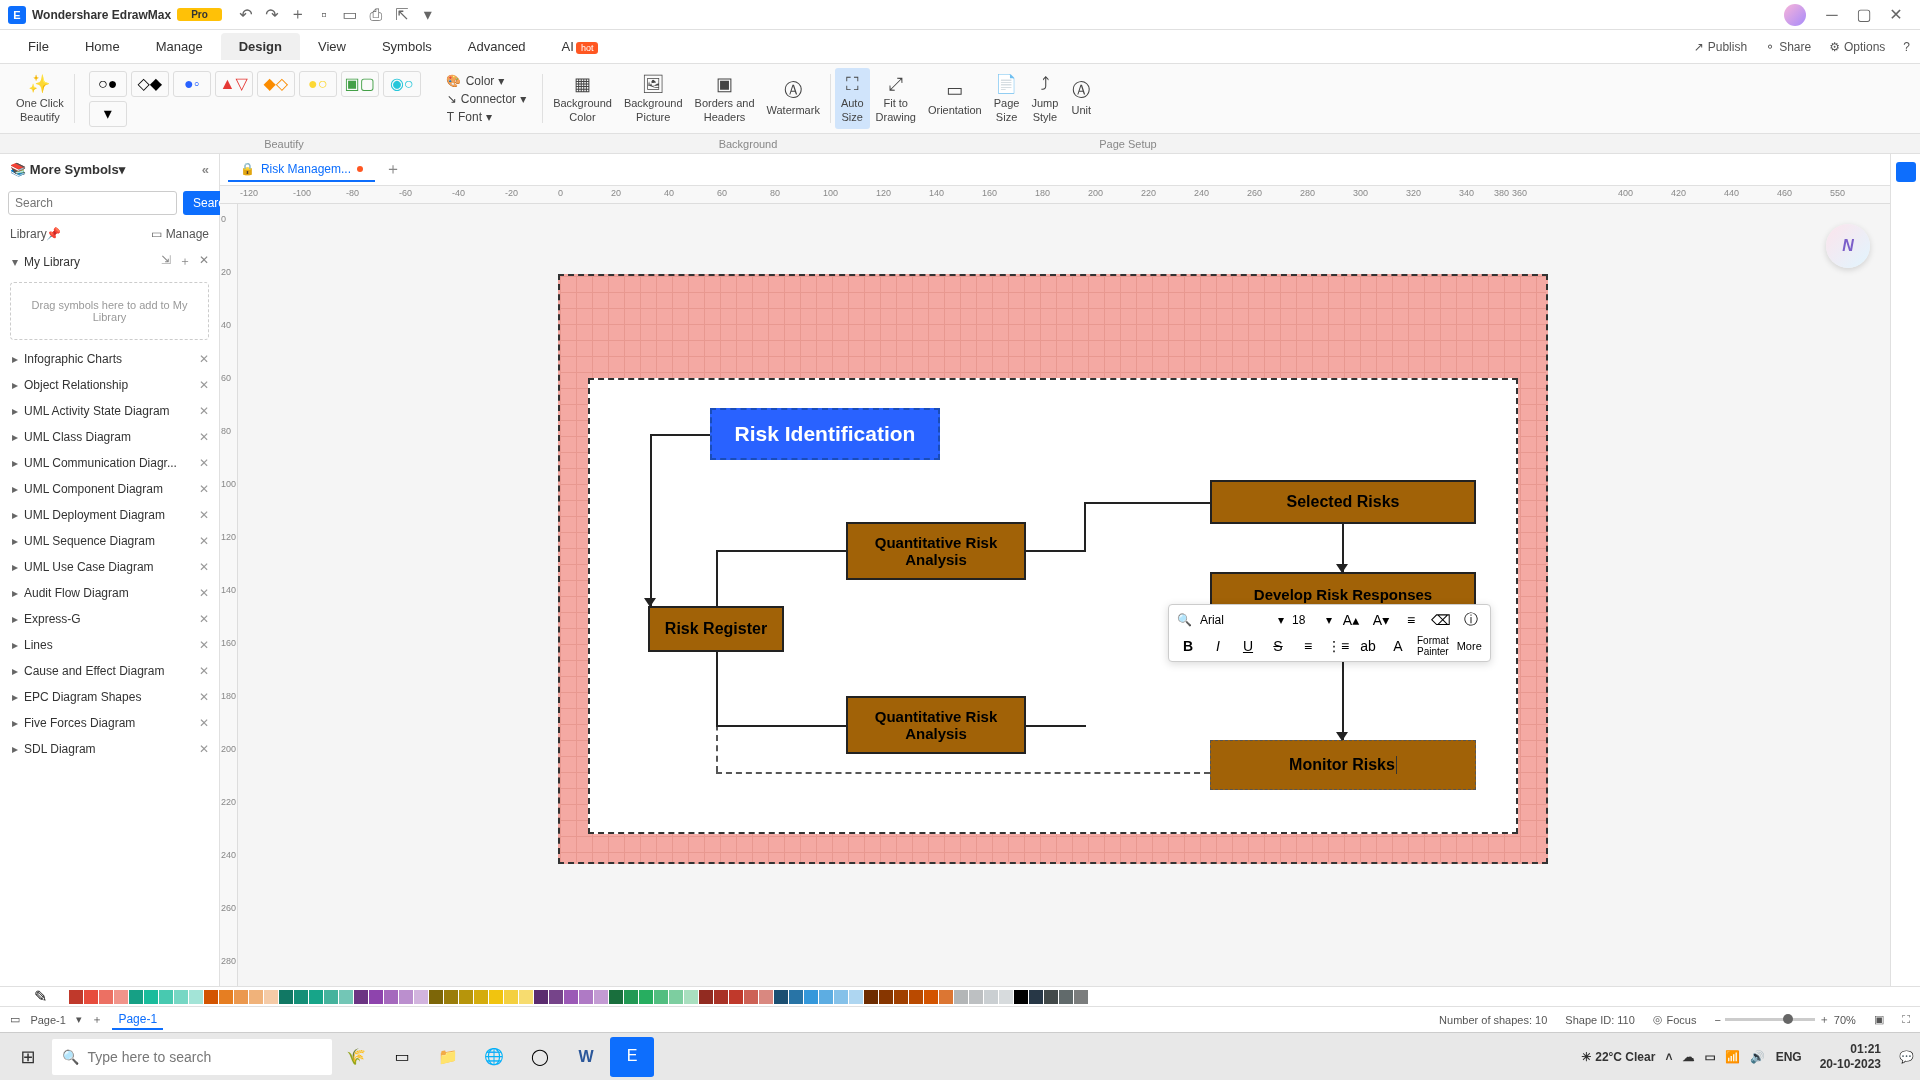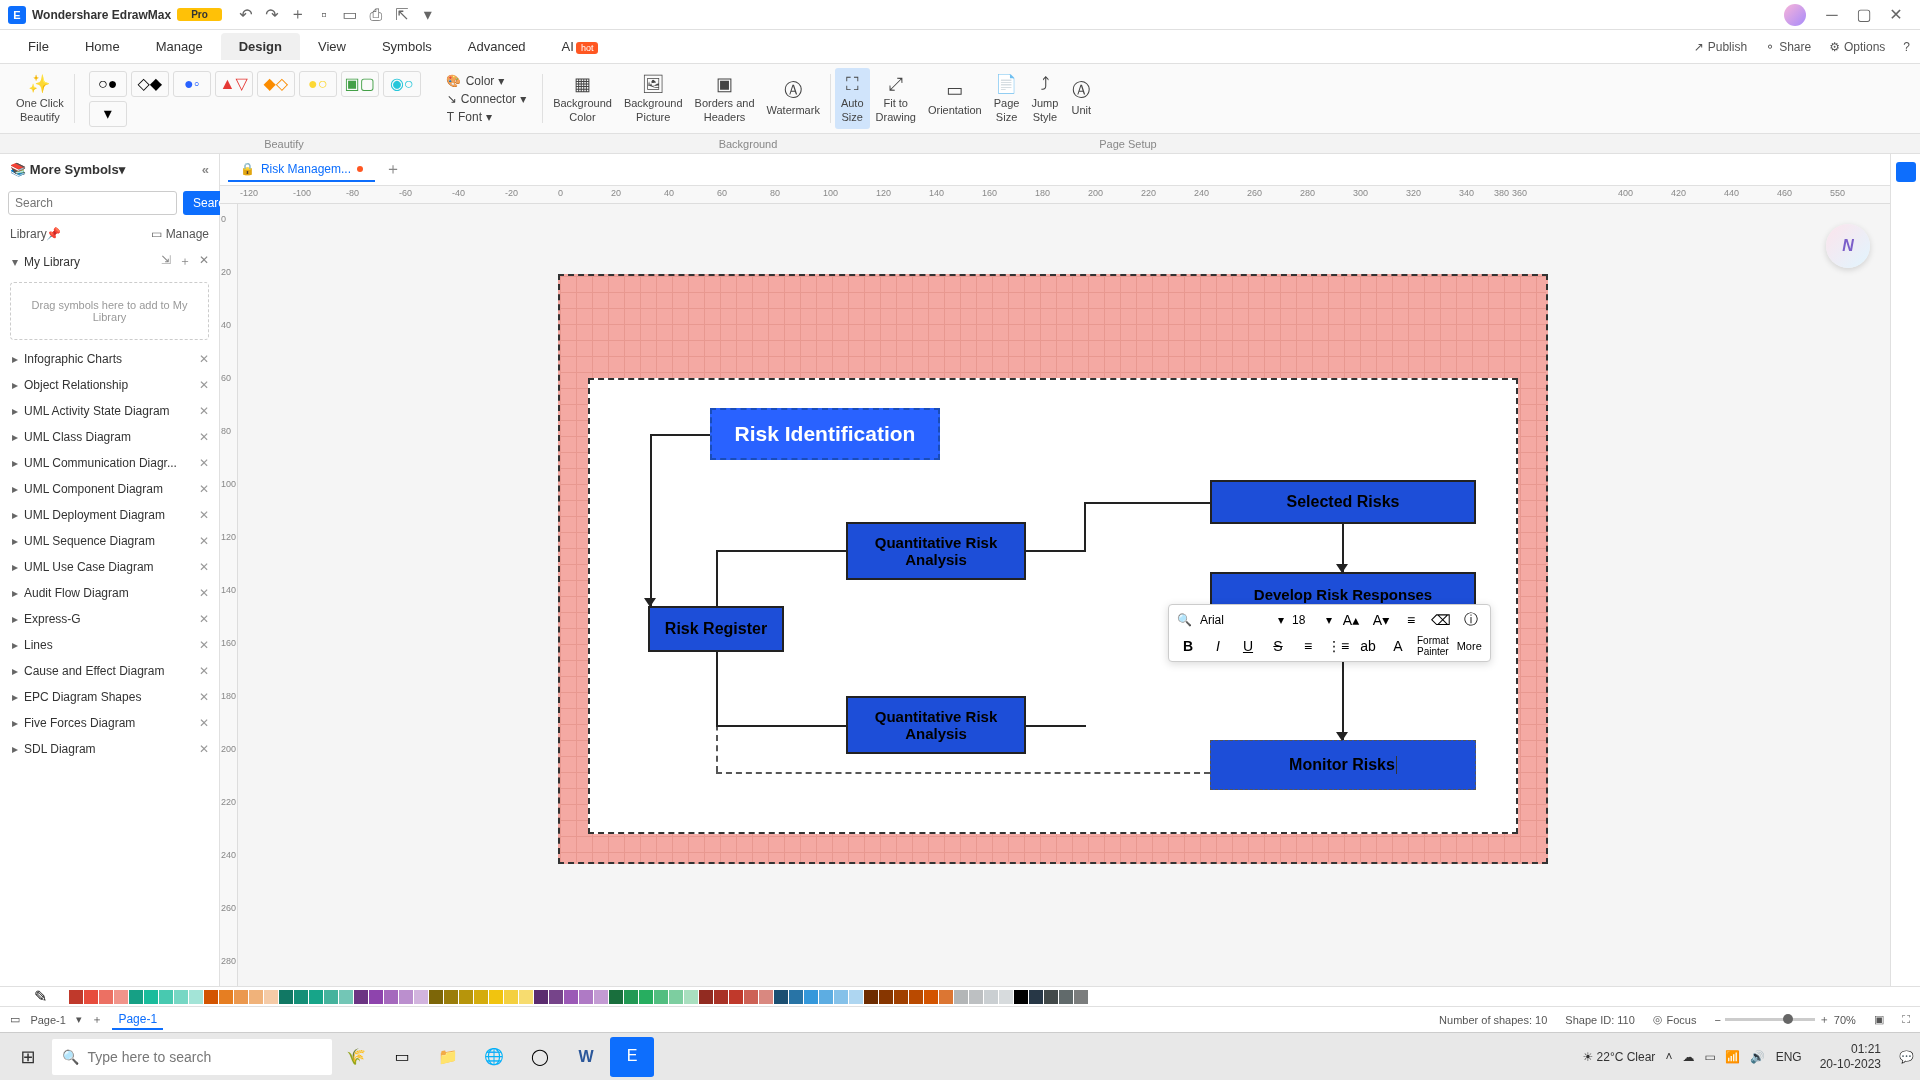--- a/index.html
+++ b/index.html
@@ -71,21 +71,21 @@
 .ruler-v { width: 18px; background: #f8f8f8; border-right: 1px solid #ddd; position: relative; font-size: 9px; color: #888; }
 .ruler-v .tick { position: absolute; left: 1px; writing-mode: horizontal-tb; }
 .canvas { flex: 1; position: relative; background: #f5f5f5; overflow: hidden; }
 
 .page-bg { position: absolute; left: 320px; top: 70px; width: 990px; height: 590px; background: #f4a9a3; border: 2px dashed #333; }
 .page-bg::before { content: ''; position: absolute; inset: 0; background-image: linear-gradient(#e89890 1px, transparent 1px), linear-gradient(90deg, #e89890 1px, transparent 1px); background-size: 16px 16px; }
 .page-title { position: absolute; top: 32px; left: 0; right: 0; text-align: center; font-size: 32px; font-weight: 700; color: #222; }
 .inner-box { position: absolute; left: 28px; top: 102px; right: 28px; bottom: 28px; background: #fff; border: 2px dashed #333; }
 
 
-.shape { position: absolute; background: #1d4ed8; border: 2px solid #222; display: flex; align-items: center; justify-content: center; font-size: 16px; font-weight: 700; text-align: center; padding: 6px 10px; }
+.shape { position: absolute; background: #a16207; border: 2px solid #222; display: flex; align-items: center; justify-content: center; font-size: 16px; font-weight: 700; text-align: center; padding: 6px 10px; }
 .shape.blue { background: #2962ff; color: #fff; border: 2px dashed #1a4db8; }
 .shape.dashed { border: 1.5px dashed #555; }
 .conn { position: absolute; background: #222; }
 
 
 .float-toolbar { position: absolute; background: #fff; border: 1px solid #ccc; border-radius: 4px; box-shadow: 0 2px 8px rgba(0,0,0,.15); padding: 4px 8px; display: flex; flex-direction: column; gap: 4px; font-size: 12px; }
 .float-toolbar .row { display: flex; align-items: center; gap: 8px; }
 .float-toolbar .tb-btn { width: 22px; height: 22px; display: flex; align-items: center; justify-content: center; cursor: pointer; font-size: 14px; }
 .float-toolbar select, .float-toolbar .font-box { border: none; font-size: 12px; }
 
@@ -109,21 +109,21 @@
 .zoom-slider { width: 90px; height: 3px; background: #ccc; position: relative; }
 .zoom-slider .thumb { position: absolute; width: 10px; height: 10px; background: #666; border-radius: 50%; top: -4px; left: 58px; }
 
 
 .taskbar { height: 48px; background: #e8e8e8; display: flex; align-items: center; padding: 0 6px; gap: 2px; border-top: 1px solid #ccc; }
 .taskbar .start { width: 44px; height: 40px; display: flex; align-items: center; justify-content: center; font-size: 18px; color: #333; cursor: pointer; }
 .taskbar .search-box { flex: 0 0 280px; height: 36px; background: #fff; border-radius: 2px; display: flex; align-items: center; padding: 0 10px; gap: 8px; color: #777; font-size: 14px; }
 .taskbar .tb-icon { width: 44px; height: 40px; display: flex; align-items: center; justify-content: center; cursor: pointer; }
 .taskbar .tb-icon.active { border-bottom: 2px solid #0d6efd; background: #dde; }
 .taskbar .spacer { flex: 1; }
-.taskbar .tray { display: flex; align-items: center; gap: 10px; font-size: 12px; color: #333; }
+.taskbar .tray { display: flex; align-items: center; gap: 10px; font-size: 12px; color: #333; font-weight: bold; }
 .taskbar .clock { display: flex; flex-direction: column; align-items: flex-end; line-height: 1.2; margin: 0 8px; }
 </style>
 </head>
 <body>
 
 <div class="titlebar">
   <div class="logo">E</div>
   <div class="app-name">Wondershare EdrawMax</div>
   <div class="pro-badge">Pro</div>
   <div class="qat">

